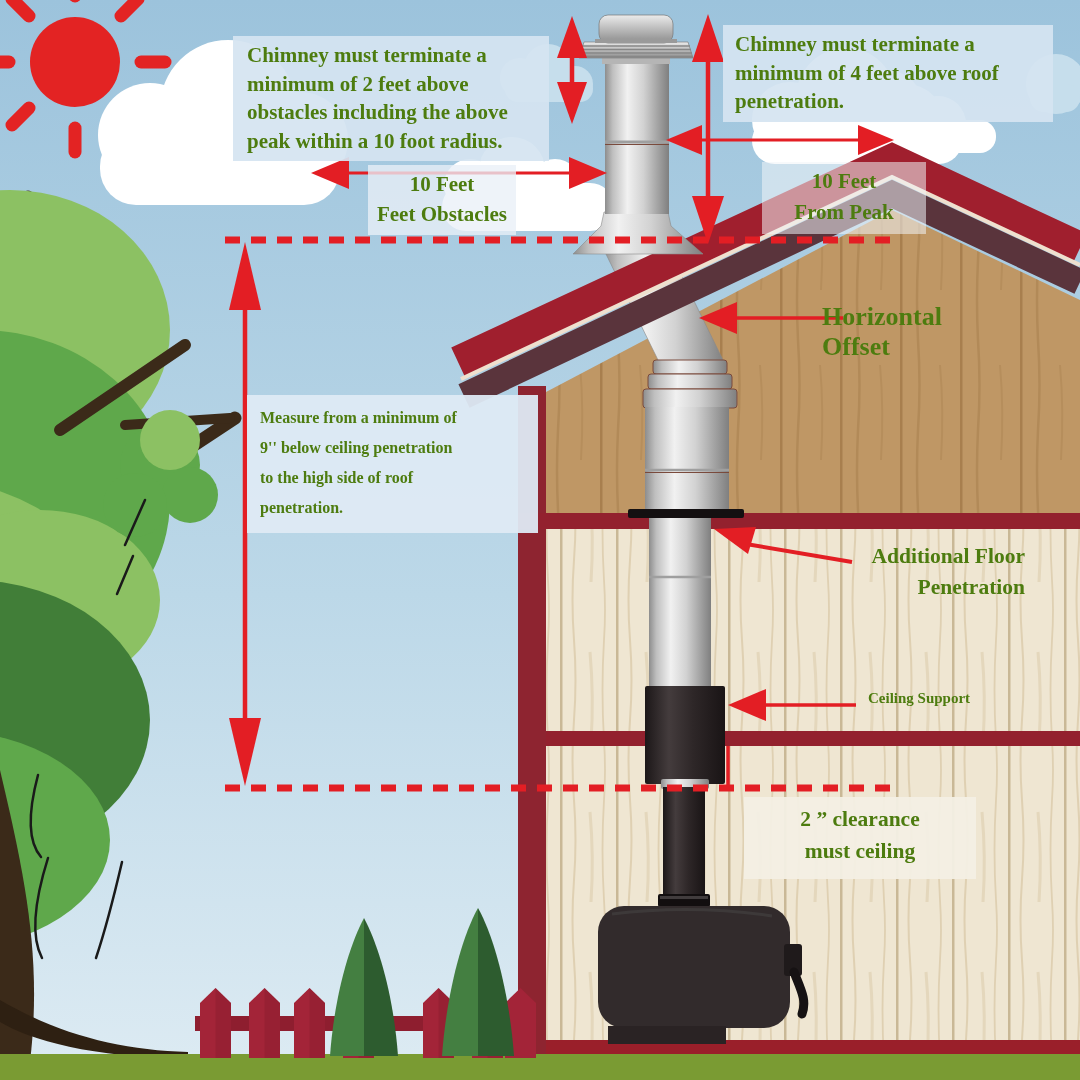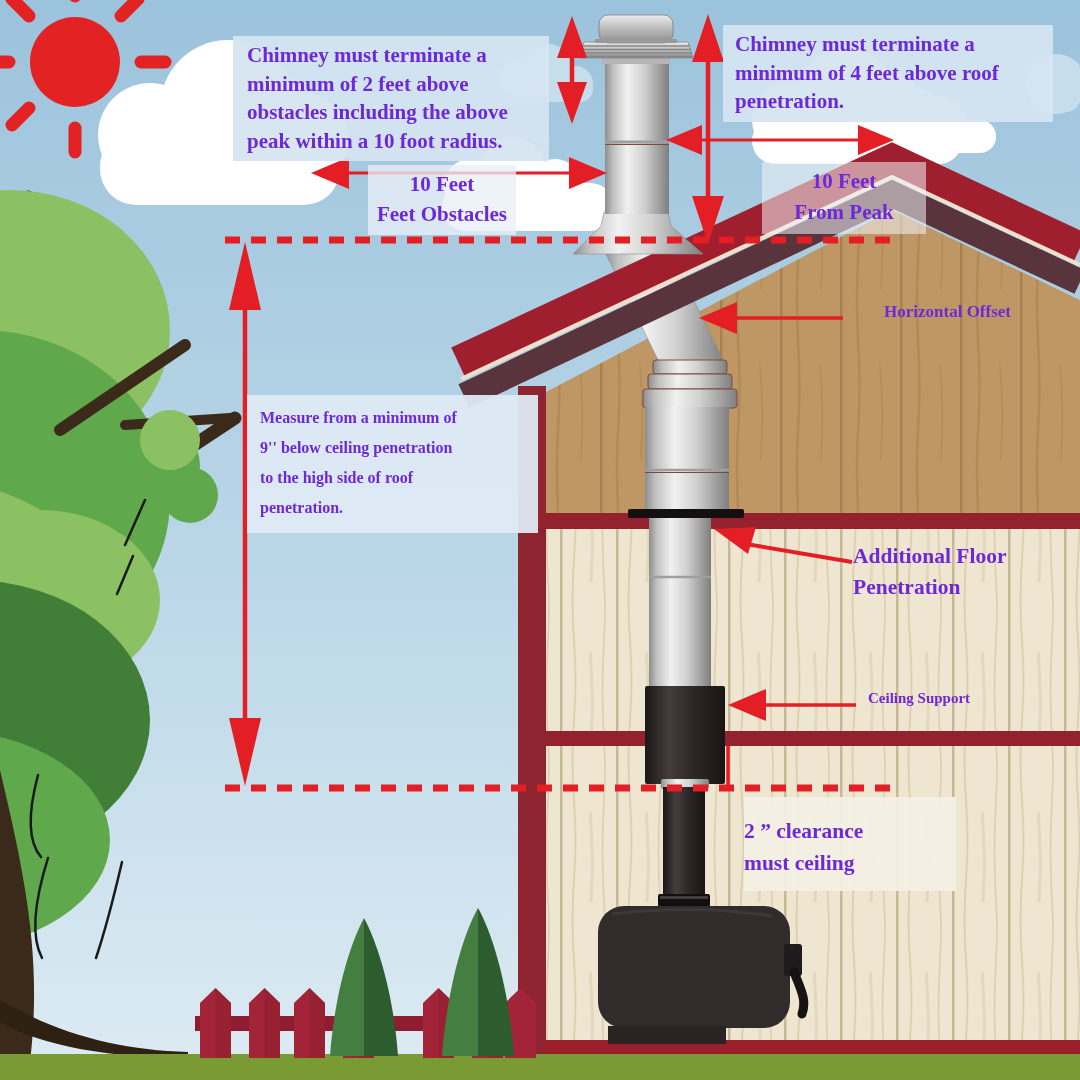--- a/index.html
+++ b/index.html
@@ -1,37 +1,37 @@
 <!DOCTYPE html>
 <html><head>
 <meta charset="utf-8">
 <style>
   html,body { margin:0; padding:0; background:#fff; }
   .scene {
     position:relative; width:1080px; height:1080px; overflow:hidden;
     font-family:"Liberation Serif", serif; color:#1a1a1a;
   }
   .scene svg.bg { position:absolute; left:0; top:0; }
-  .co { position:absolute; font-weight:bold; color:#6d28d9; }
+  .co { position:absolute; font-weight:bold; color:#4d7c0f; }
   .co .ln { display:block; }
   .box-blue  { background:rgba(213,228,241,0.93); }
   .box-blue2 { background:rgba(222,234,244,0.95); }
   .box-fadewhite { background:rgba(233,240,247,0.78); }
   .box-glass { background:rgba(240,244,248,0.55); }
   .box-cream { background:rgba(243,239,228,0.95); }
 
   .co-terminate-obstacles { left:233px; top:36px;  width:302px; padding:5px 0 6px 14px; font-size:21px; line-height:28.5px; }
   .co-terminate-roof      { left:723px; top:25px;  width:318px; padding:5px 0 6px 12px; font-size:21px; line-height:28.5px; }
   .lbl-ten-obstacles      { left:368px; top:165px; width:148px; height:66px; text-align:center; font-size:21px; line-height:30px; padding-top:4px; }
   .lbl-ten-peak           { left:762px; top:162px; width:164px; height:68px; text-align:center; font-size:21px; line-height:31px; padding-top:4px; }
   .co-measure             { left:247px; top:395px; width:278px; padding:8px 0 10px 13px; font-size:16px; line-height:30px; }
-  .lbl-offset             { left:884px; top:302px; width:180px; font-size:17px; }
-  .lbl-floor              { left:853px; top:541px; width:172px; text-align:left; font-size:21.5px; line-height:31px; }
+  .lbl-offset             { left:822px; top:302px; width:180px; font-size:26px; }
+  .lbl-floor              { left:853px; top:541px; width:172px; text-align:right; font-size:21.5px; line-height:31px; }
   .lbl-ceiling            { left:868px; top:690px; width:162px; font-size:15px; }
-  .co-clearance           { left:744px; top:797px; width:212px; height:76px; text-align:left; font-size:21.5px; line-height:32px; padding-top:18px; }
+  .co-clearance           { left:744px; top:797px; width:232px; height:76px; text-align:center; font-size:21.5px; line-height:32px; padding-top:6px; }
 </style>
 </head>
 <body>
 
 <div class="scene">
 
 <svg class="bg" width="1080" height="1080" viewBox="0 0 1080 1080">
   <defs>
     <linearGradient id="sky" x1="0" y1="0" x2="0" y2="1">
       <stop offset="0" stop-color="#9CC3DC"></stop>

